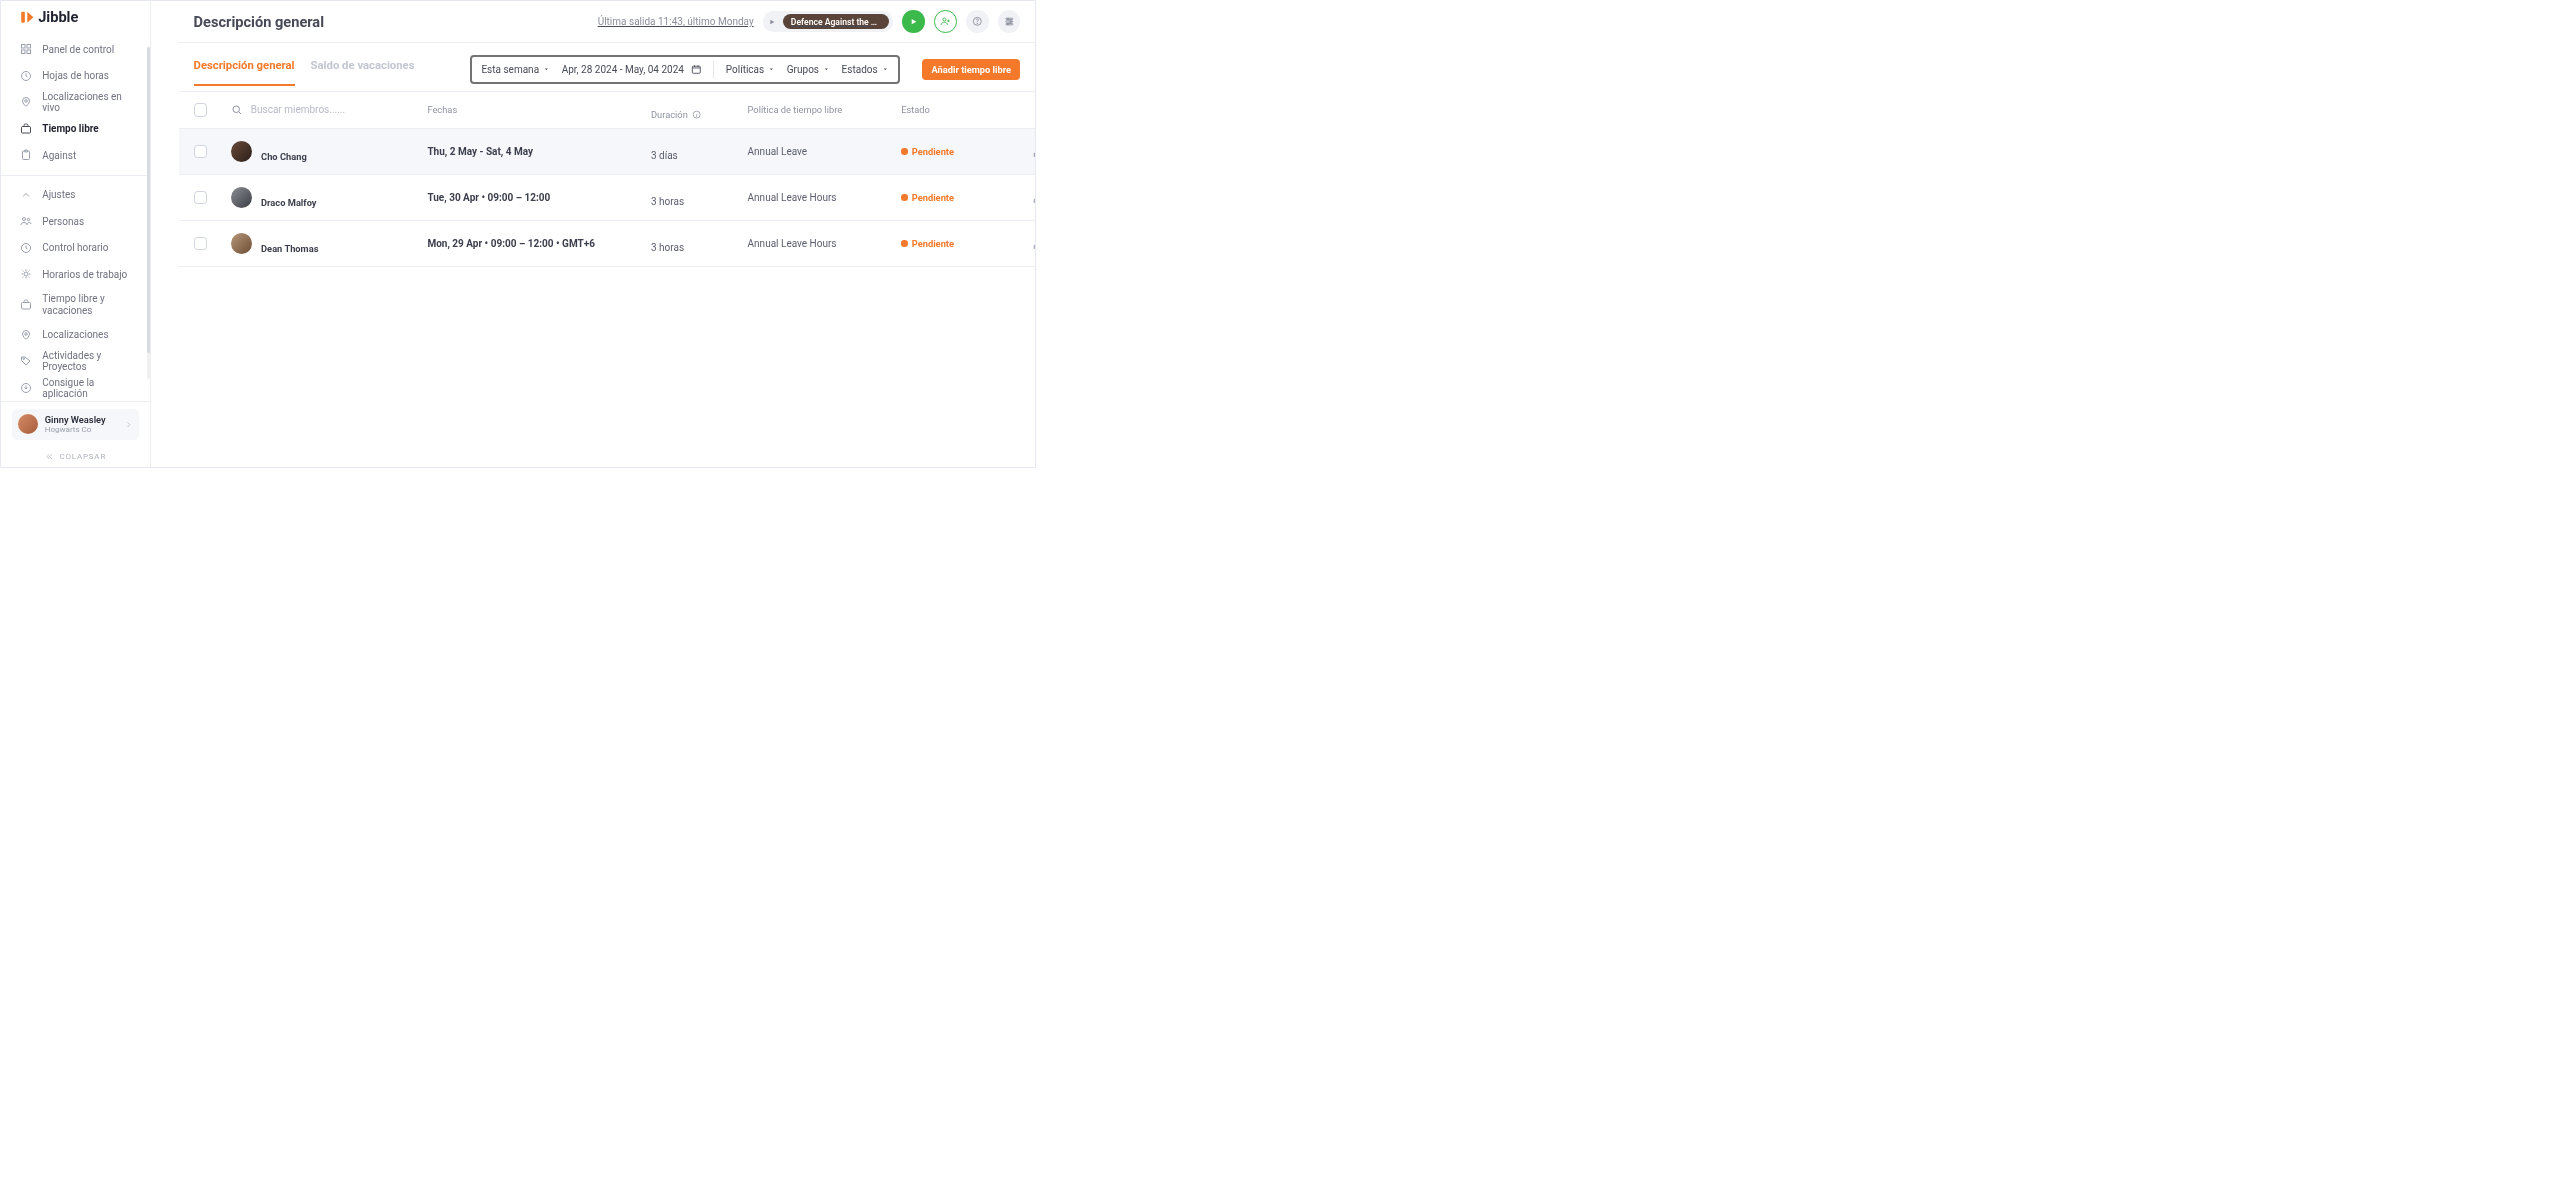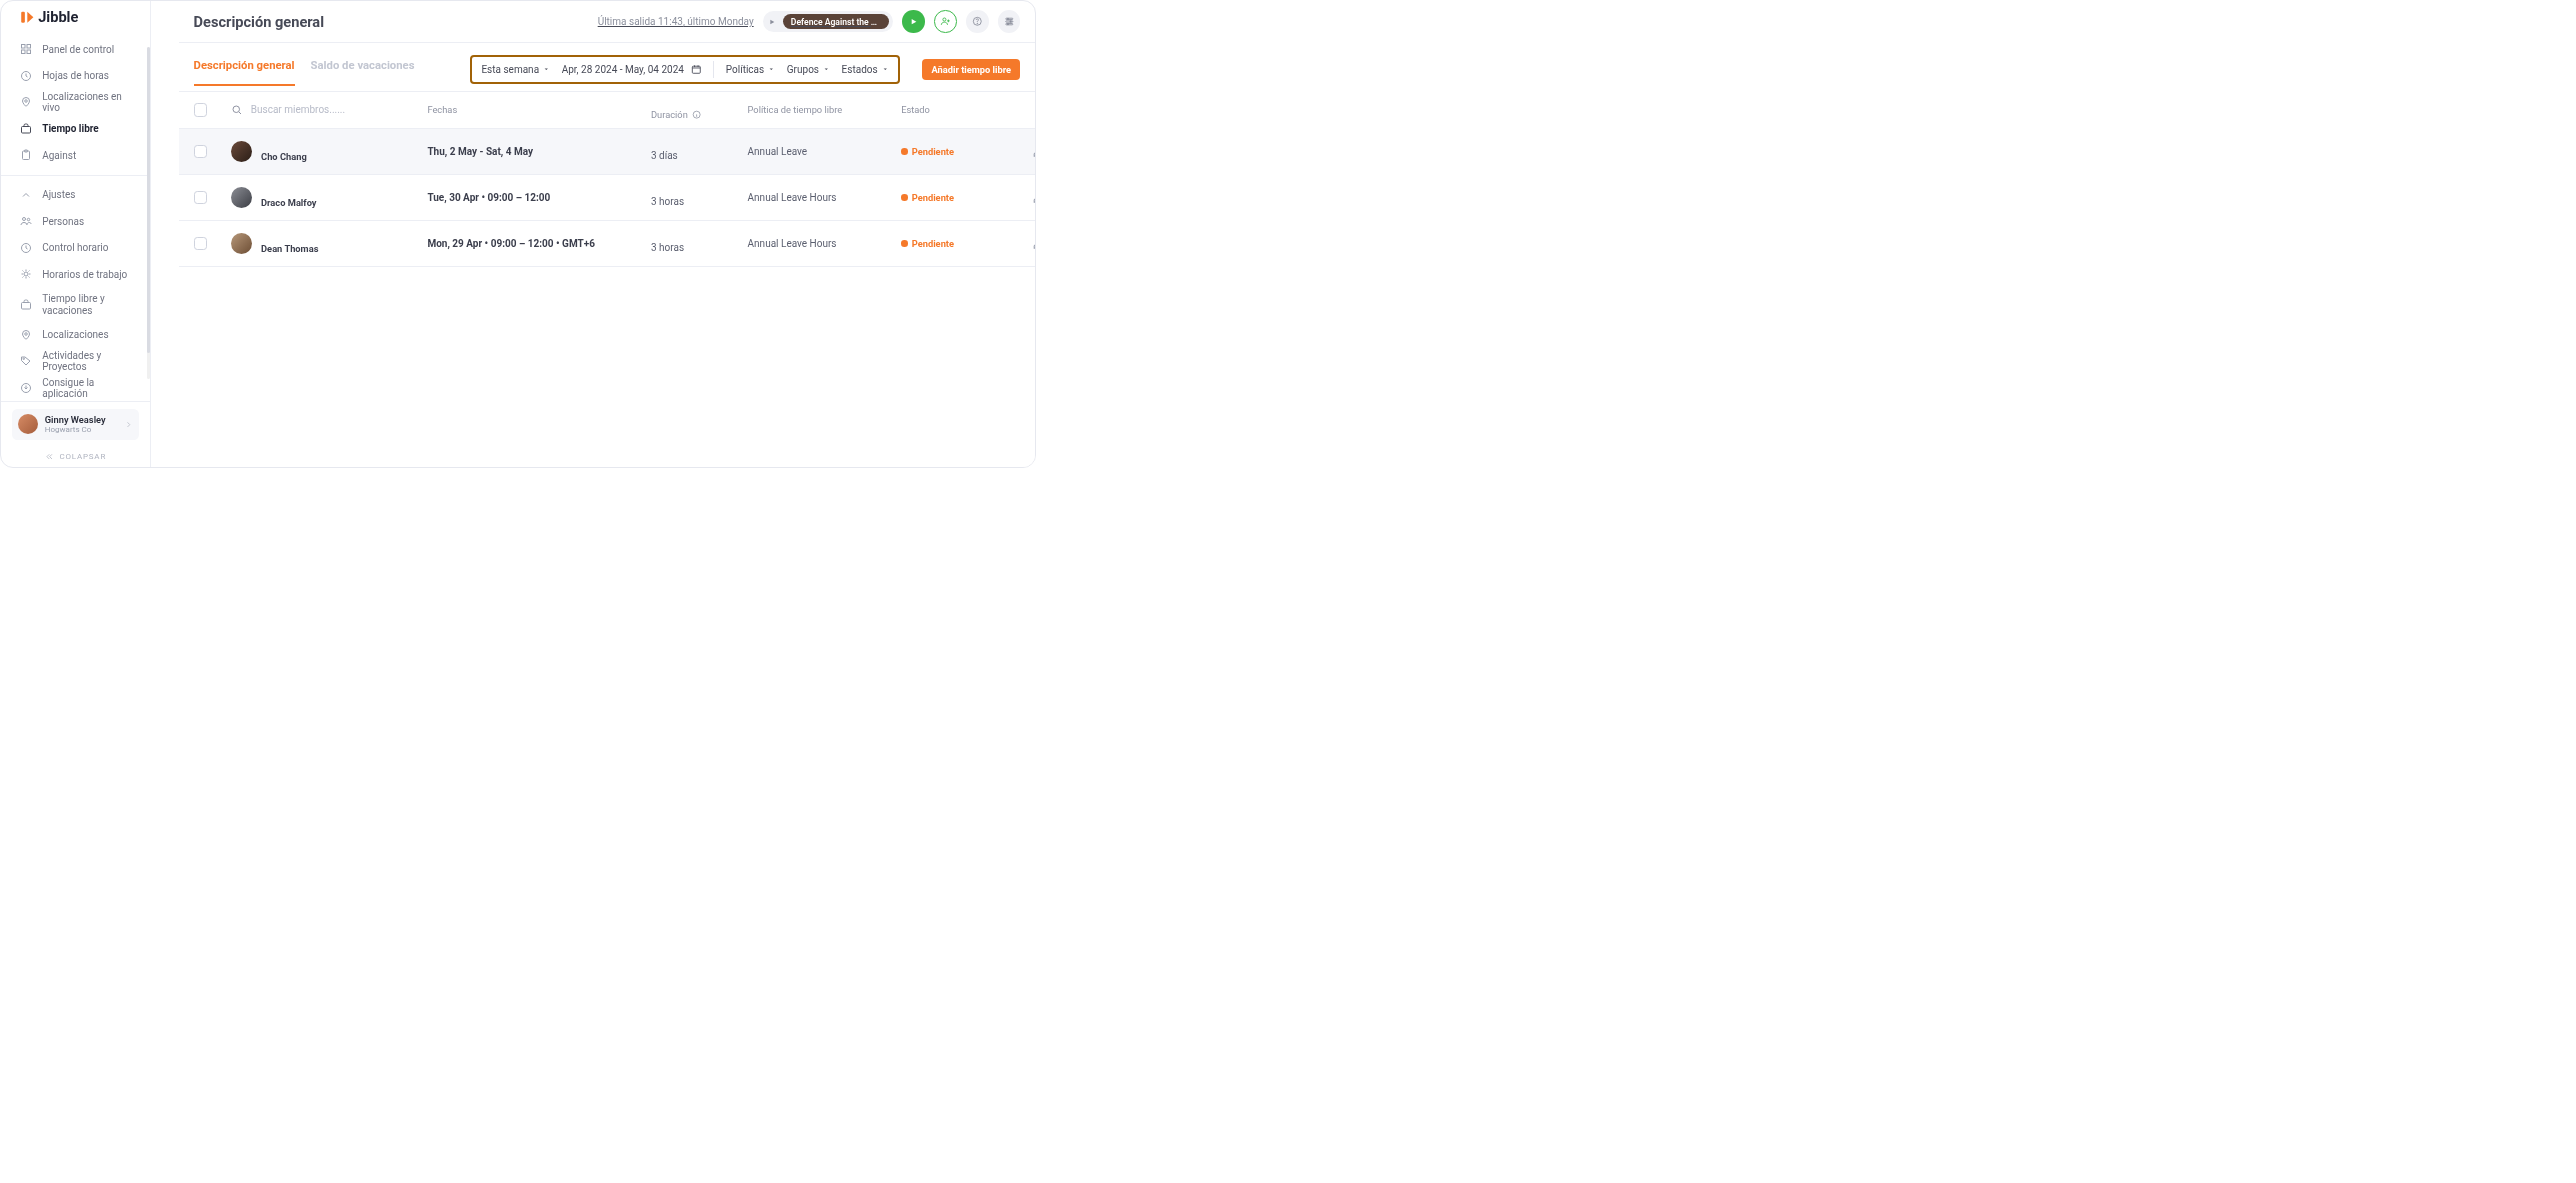--- a/index.html
+++ b/index.html
@@ -1,17 +1,17 @@
 <!DOCTYPE html>
 <html style="font-size:10.6px"><head>
 <meta charset="utf-8">
 <style>
   * { box-sizing: border-box; margin: 0; padding: 0; font-family: -apple-system, BlinkMacSystemFont, "Segoe UI", Roboto, Helvetica, Arial, sans-serif; }
   body { background: #fff; color: #474a57; font-size: 9.3px; }
-  .app { display: flex; width: 1036px; height: 468px; border: 0.7px solid #e6e8ef; border-radius: 13px; overflow: hidden; position: relative; background:#fff;}
+  .app { display: flex; width: 1036px; height: 468px; border: 0.7px solid #e6e8ef; border-radius: 1px; overflow: hidden; position: relative; background:#fff;}
   
   .sidebar { width: 150px; flex: 0 0 150px; border-right: 0.7px solid #eceef4; display: flex; flex-direction: column; position:relative;}
   .logo-wrap { height: 42px; display:flex; align-items:center; padding-left:18.6px;}
   .logo { display:flex; align-items:center; gap:4px; }
   .logo-mark { width:14.6px; height:14.6px; position:relative;}
   .logo-text { font-size:14.6px; font-weight:700; color:#1f2230;}
   .nav { display:flex; flex-direction:column; padding-top:2.7px;}
   .nav-item { display:flex; align-items:center; gap:9.3px; height:26.6px; padding:0 13.3px 0 18.6px; color:#707380; font-size:10px; cursor:pointer;}
   .nav-item.active { color:#1f2230; font-weight:700;}
   .nav-divider { height:0.7px; background:#eceef4; margin:6.6px 0 5.3px;}
@@ -38,21 +38,21 @@
   .pill { background:#5a4338; color:#fff; border-radius:664px; padding:2.7px 8px; font-size:8.6px; font-weight:600; max-width:106px; white-space:nowrap; overflow:hidden; text-overflow:ellipsis;}
   .circle-btn { width:22.6px; height:22.6px; border-radius:50%; display:flex; align-items:center; justify-content:center; cursor:pointer; border:none;}
   .circle-green { background:#3cb94b; color:#fff;}
   .circle-out { background:#fff; border:1.3px solid #3cb94b; color:#3cb94b;}
   .circle-gray { background:#f1f2f6; color:#8b8f9c;}
   .content { flex:1; background:#f6f7fa; padding:0; overflow:auto;}
   .panel { background:#fff; margin:0; min-height:100%;}
   .tabs-row { display:flex; align-items:center; padding:12px 14.6px 0; gap:16px; border-bottom:0.7px solid #eceef4; position:relative;}
   .tab { font-size:11.3px; font-weight:700; color:#c2c6d1; padding-bottom:12px; border-bottom:2px solid transparent; cursor:pointer;}
   .tab.active { color:#f5792a; border-bottom-color:#f5792a;}
-  .filters-box { margin-left:auto; display:flex; align-items:center; gap:12px; border:2px solid #a16207; border-radius:4px; padding:4px 9.3px; margin-bottom:6.6px;}
+  .filters-box { margin-left:auto; display:flex; align-items:center; gap:12px; border:2px solid #737373; border-radius:4px; padding:4px 9.3px; margin-bottom:6.6px;}
   .filter-select{ display:flex; align-items:center; gap:4px; color:#474a57; font-size:10px; cursor:pointer;}
   .date-range { display:flex; align-items:center; gap:6.6px; color:#474a57; font-size:10px;}
   .vsep { width:0.7px; height:17.3px; background:#e4e6ee;}
   .add-btn { background:#f5792a; color:#fff; border:none; border-radius:4px; padding:5.3px 9.3px; font-size:9.3px; font-weight:700; cursor:pointer; margin-left:6.6px; margin-bottom:6.6px;}
   
   .thead { display:flex; align-items:center; padding:8px 14.6px; color:#8f93a2; font-size:9.3px; border-bottom:0.7px solid #eceef4; gap:10.6px;}
   .col-check{ width:26.6px; flex:0 0 26.6px;}
   .col-member{ flex:0 0 186px; display:flex; align-items:center; gap:8px;}
   .col-dates{ flex:0 0 213px;}
   .col-dur{ flex:0 0 86px; display:flex; align-items:center; gap:4px;margin-top:9px;}

